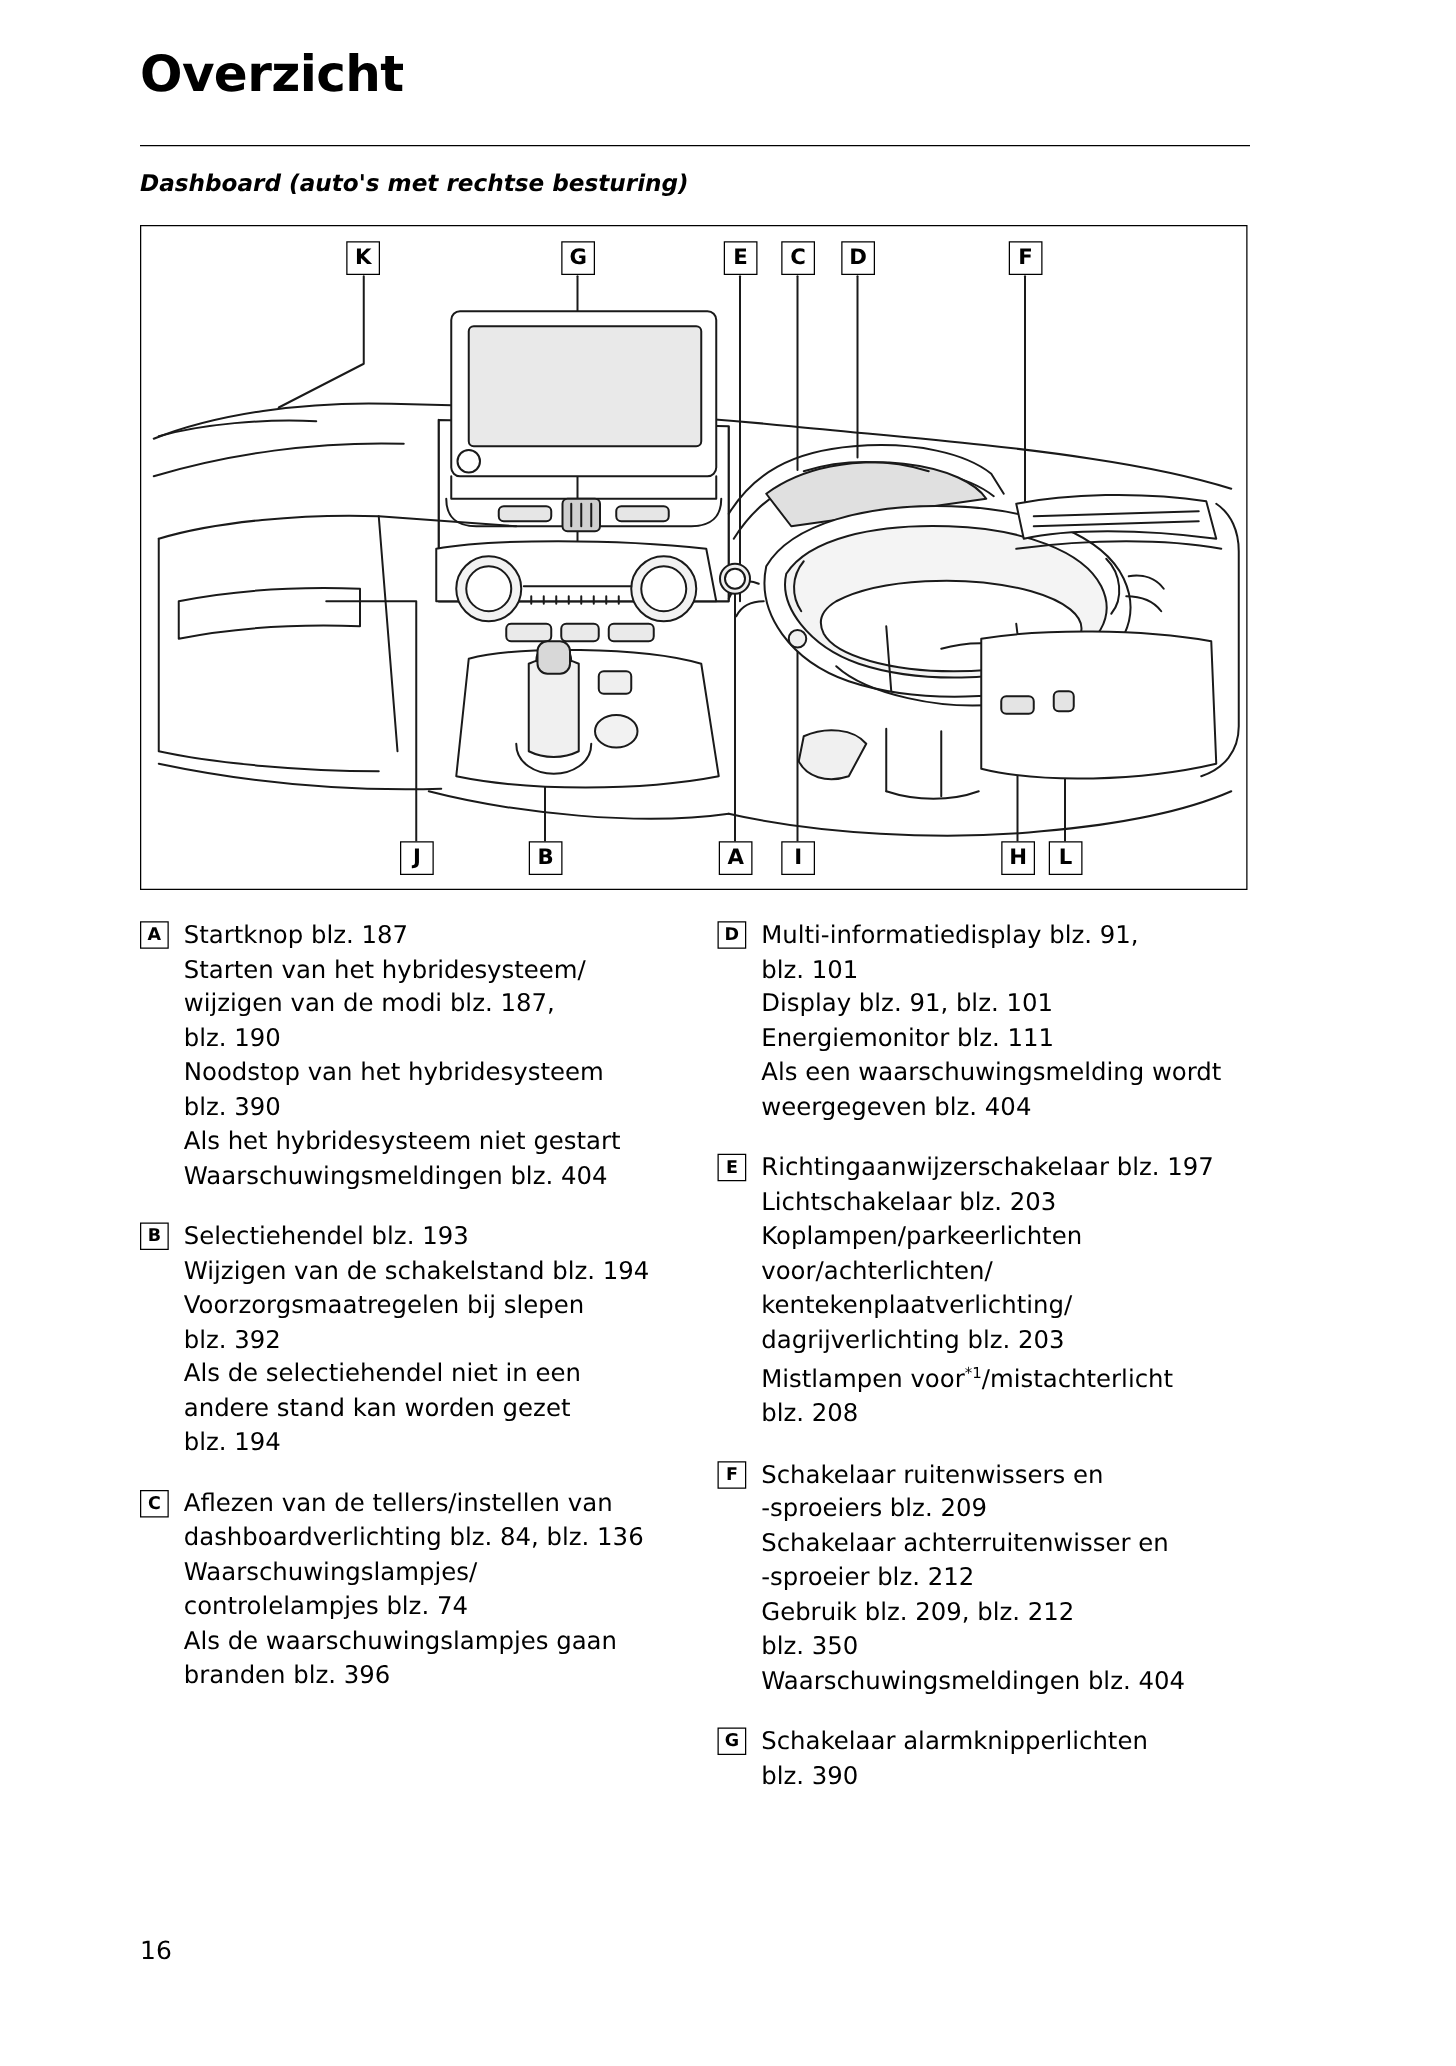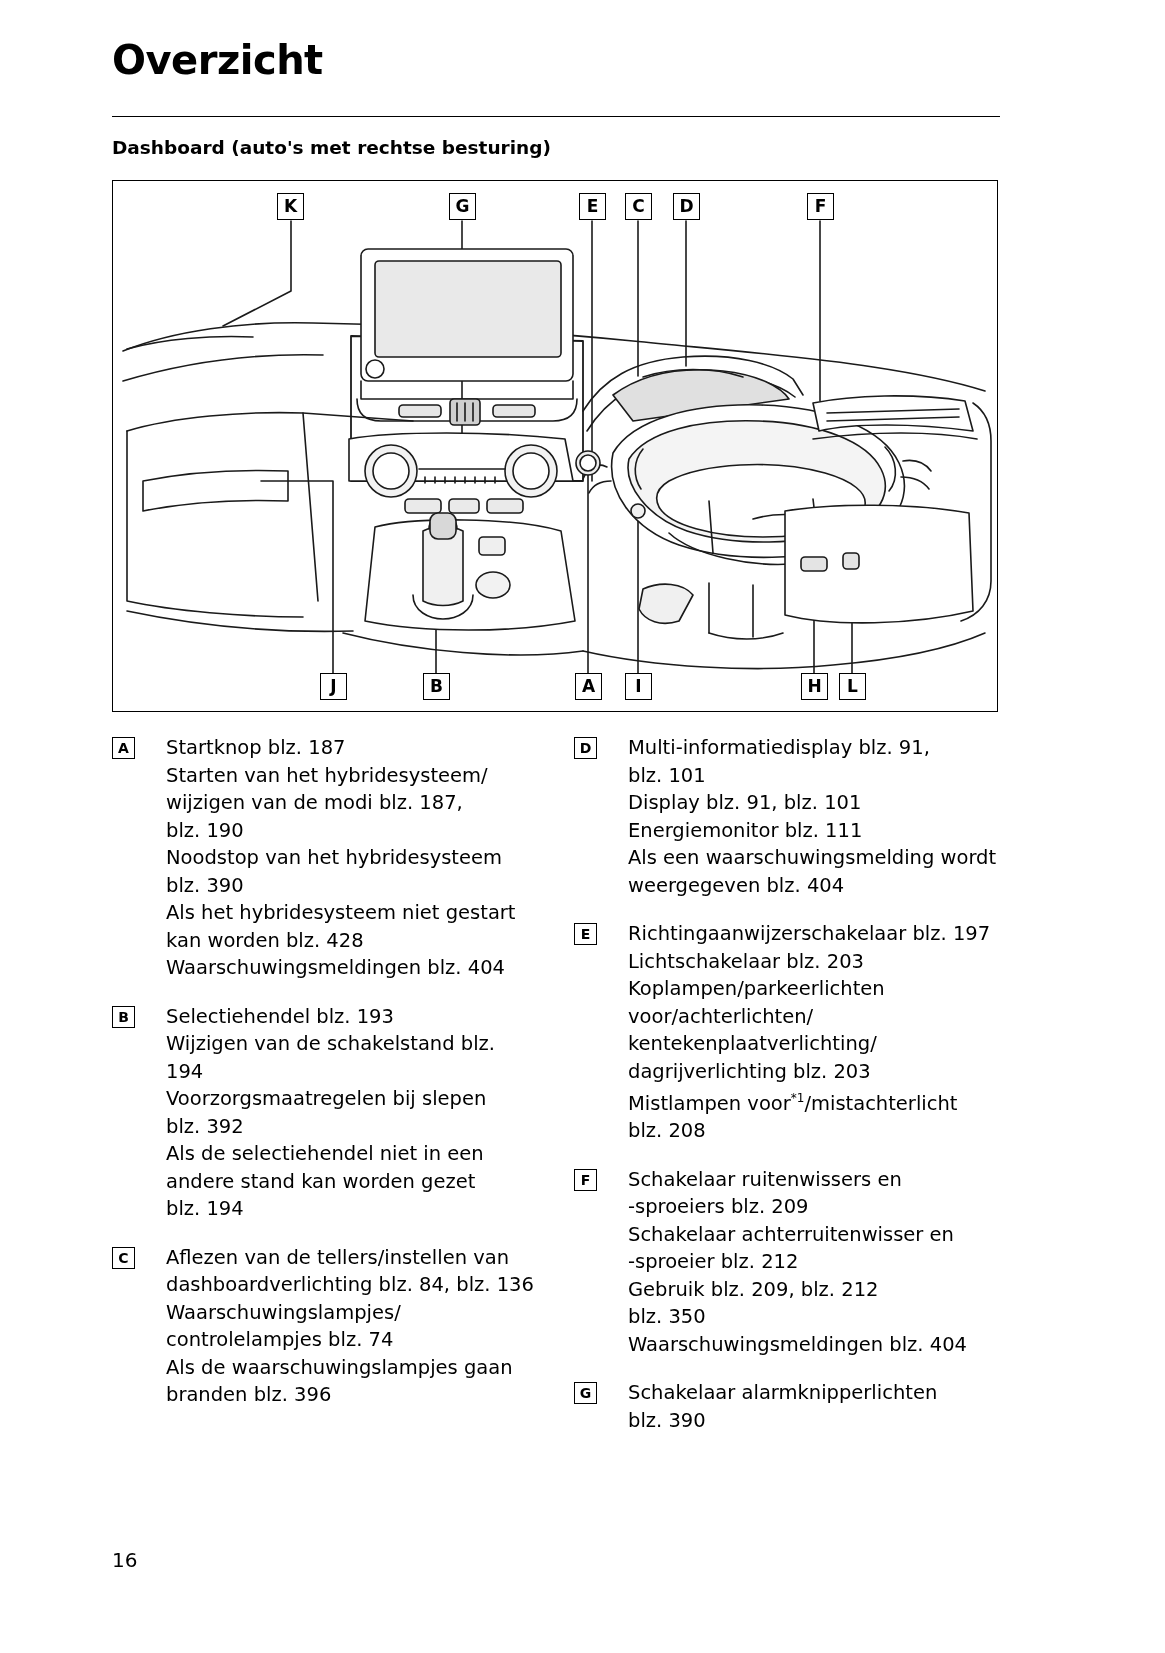--- a/index.html
+++ b/index.html
@@ -38,20 +38,21 @@
   .rule {
     border-top: 1.5px solid #000;
     margin-top: 34px;
     width: 888px;
   }
   h2.subtitle {
     font-size: 18.5px;
     font-weight: bold;
     margin: 20px 0 0 0;
     padding: 0;
+    font-style: italic;
   }
   .figure {
     margin-top: 22px;
     width: 886px;
     height: 532px;
     border: 1.2px solid #000;
     box-sizing: border-box;
     position: relative;
     background: #fff;
     overflow: hidden;
@@ -97,21 +98,20 @@
     text-align: center;
     line-height: 20px;
     box-sizing: border-box;
     margin-right: 12px;
     margin-top: 3px;
   }
   .lines {
     flex: 1 1 auto;
     font-size: 19.5px;
     line-height: 27.5px;
-    margin-left: 19px;
   }
   .lines div { white-space: pre-wrap; }
   sup { font-size: 12px; vertical-align: super; }
   .pagenum {
     position: absolute;
     left: 112px;
     top: 1548px;
     font-size: 20px;
     font-weight: normal;
   }
@@ -252,21 +252,20 @@
         <div class="entry">
           <div class="tag">A</div>
           <div class="lines">
             <div>Startknop blz. 187</div>
             <div>Starten van het hybridesysteem/</div>
             <div>wijzigen van de modi blz. 187,</div>
             <div>blz. 190</div>
             <div>Noodstop van het hybridesysteem</div>
             <div>blz. 390</div>
             <div>Als het hybridesysteem niet gestart</div>
-            <div>kan worden blz. 428</div>
             <div>Waarschuwingsmeldingen blz. 404</div>
           </div>
         </div>
 
         <div class="entry">
           <div class="tag">B</div>
           <div class="lines">
             <div>Selectiehendel blz. 193</div>
             <div>Wijzigen van de schakelstand blz. 194</div>
             <div>Voorzorgsmaatregelen bij slepen</div>

